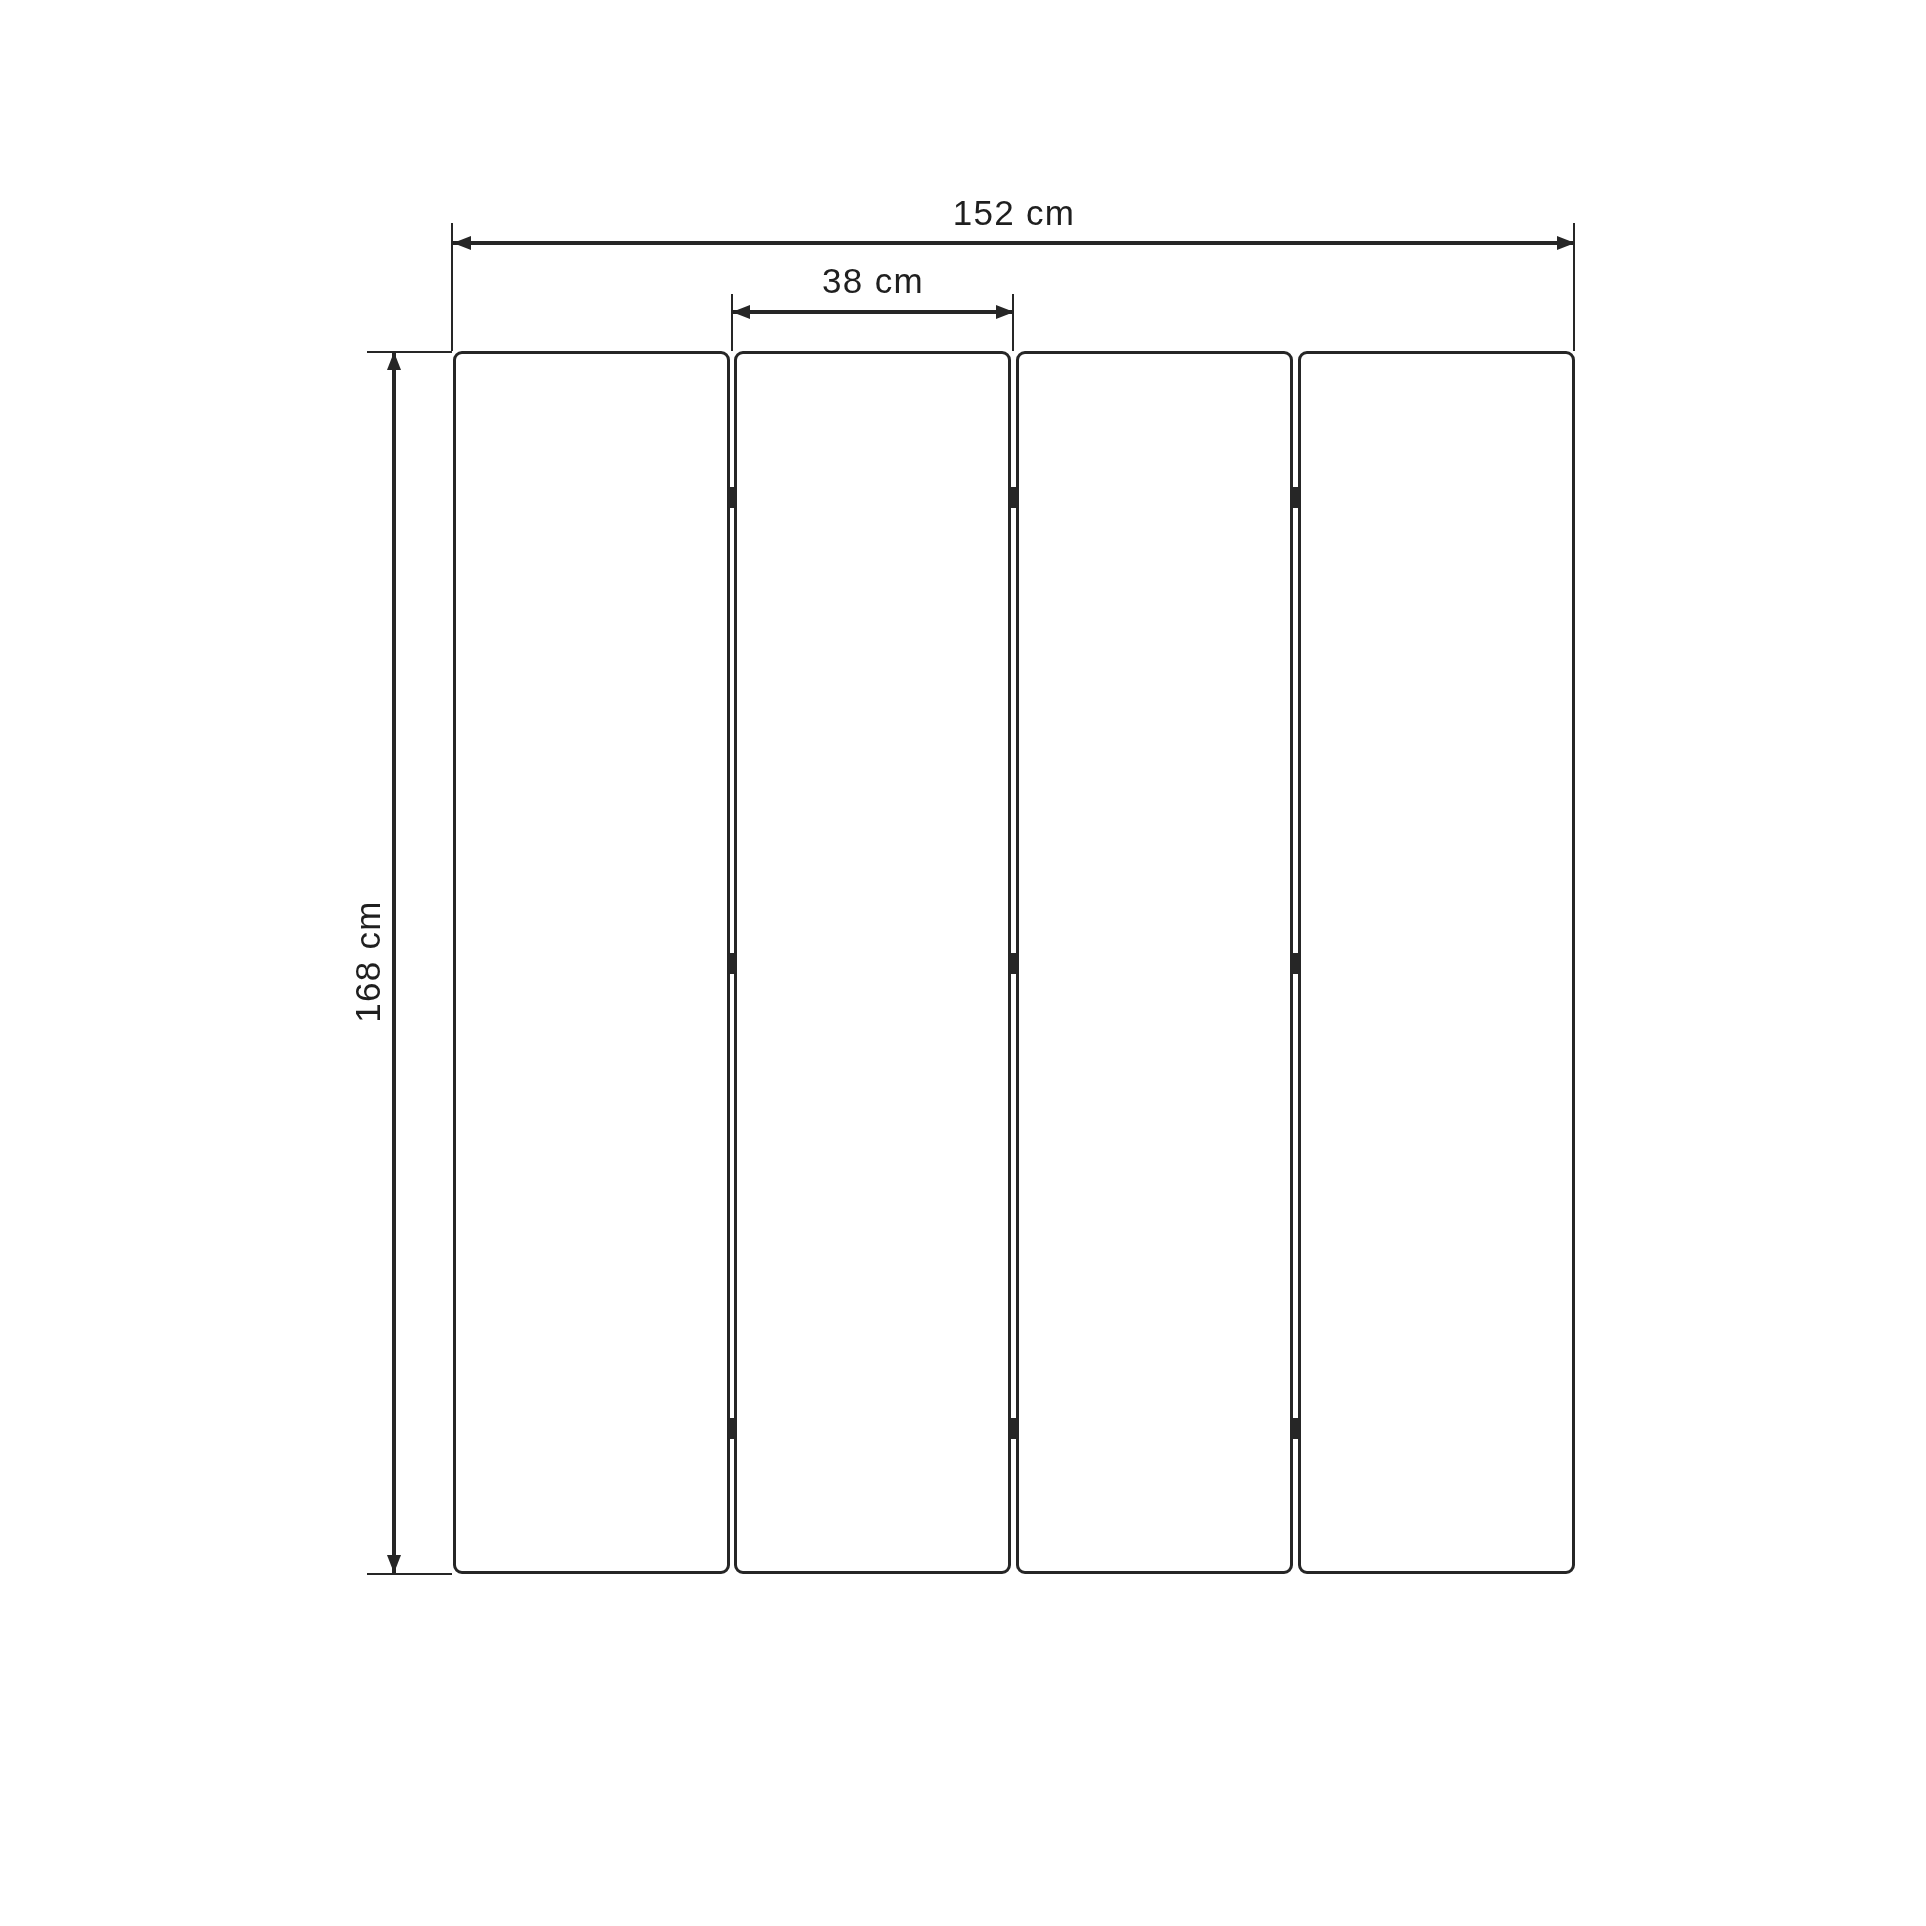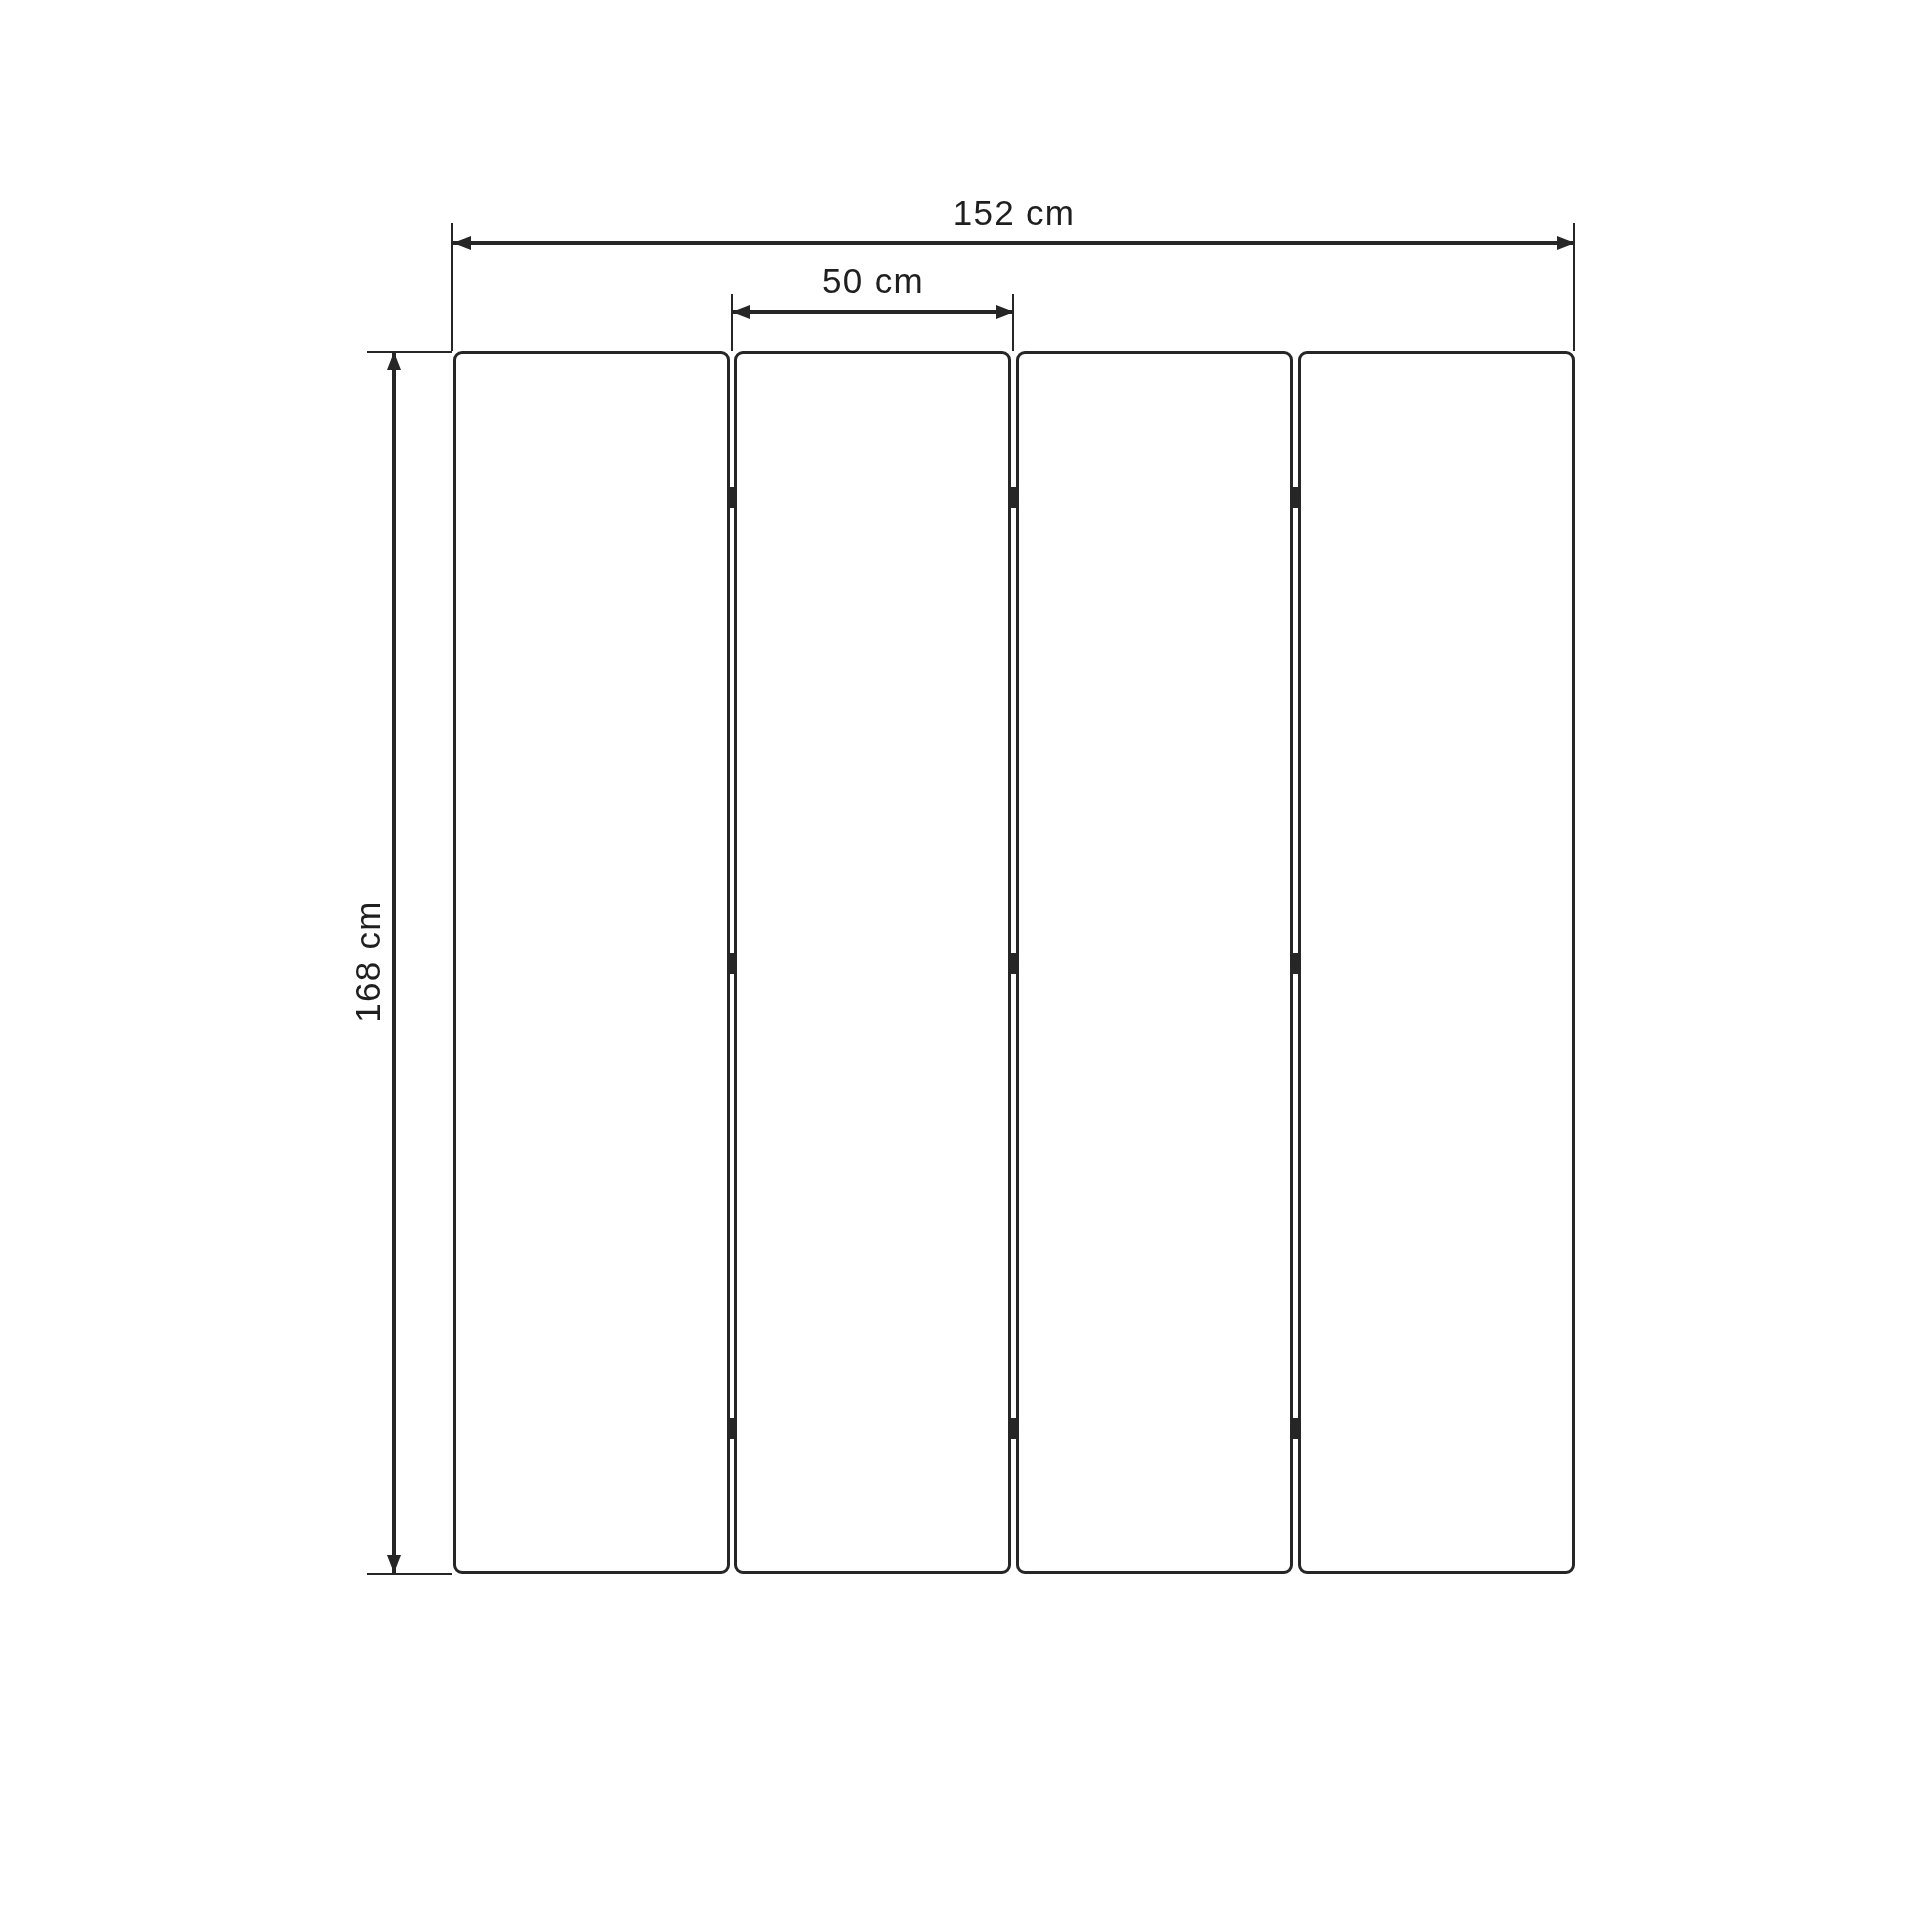--- a/index.html
+++ b/index.html
@@ -127,21 +127,21 @@
   <div class="dim-line-h" style="left:453px;top:241px;width:1122px;"></div>
   <div class="arr arr-left" style="left:453px;top:236px;"></div>
   <div class="arr arr-right" style="left:1557px;top:236px;"></div>
   <div class="dim-label label-total">152 cm</div>
 
   <div class="ext-line-v" style="left:731px;top:294px;height:57px;"></div>
   <div class="ext-line-v" style="left:1012px;top:294px;height:57px;"></div>
   <div class="dim-line-h" style="left:732px;top:310px;width:282px;"></div>
   <div class="arr arr-left" style="left:732px;top:305px;"></div>
   <div class="arr arr-right" style="left:996px;top:305px;"></div>
-  <div class="dim-label label-panel">50 cm</div>
+  <div class="dim-label label-panel">38 cm</div>
 
   <div class="ext-line-h" style="left:367px;top:351px;width:85px;"></div>
   <div class="ext-line-h" style="left:367px;top:1573px;width:85px;"></div>
   <div class="dim-line-v" style="left:392px;top:352px;height:1221px;"></div>
   <div class="arr arr-up" style="left:387px;top:352px;"></div>
   <div class="arr arr-down" style="left:387px;top:1555px;"></div>
   <div class="dim-label label-height">168 cm</div>
 
 </div>
 

